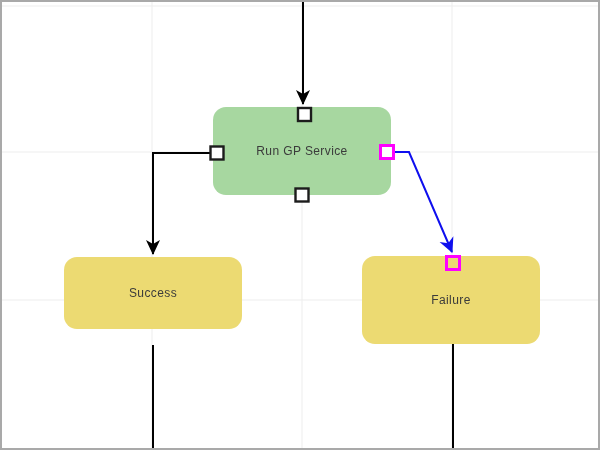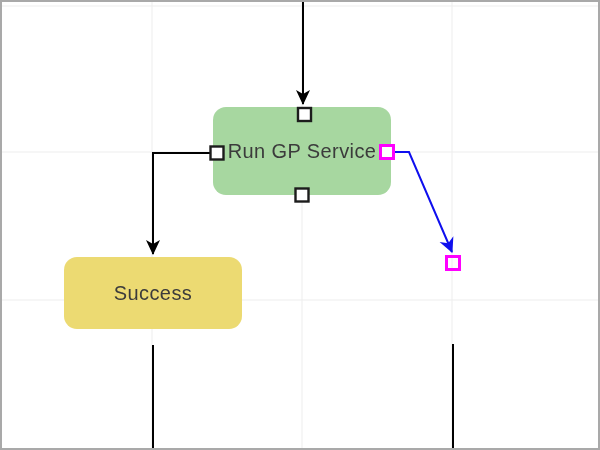--- a/index.html
+++ b/index.html
@@ -18,21 +18,21 @@
   }
   svg.layer{position:absolute;left:0;top:0;width:600px;height:450px;}
   #grid-layer{z-index:1;}
   #conn-layer{z-index:3;}
   .gridline{stroke:var(--grid);stroke-width:1;}
   .node{
     position:absolute;z-index:2;border-radius:13px;
     display:flex;align-items:center;justify-content:center;
   }
   .node-label{
-    font-size:20px;font-weight:300;letter-spacing:.4px;color:var(--text);
+    font-size:12px;font-weight:300;letter-spacing:.4px;color:var(--text);
   }
   #node-gp{left:211px;top:105px;width:178px;height:88px;}
   #node-success{left:62px;top:255px;width:178px;height:72px;}
   #node-failure{left:360px;top:254px;width:178px;height:88px;}
   .conn-black{stroke:var(--conn);stroke-width:2;fill:none;}
   .conn-blue{stroke:var(--conn-sel);stroke-width:2;fill:none;}
   .arrow-black{fill:var(--conn);}
   .arrow-blue{fill:var(--conn-sel);}
   .handle{fill:var(--handle-fill);stroke:var(--handle-border);stroke-width:2.4;}
   .handle-sel{fill:var(--handle-fill);stroke:var(--handle-sel);stroke-width:3;}
@@ -50,20 +50,23 @@
     <line class="gridline" x1="0" y1="4" x2="600" y2="4"></line>
     <line class="gridline" x1="0" y1="150" x2="600" y2="150"></line>
     <line class="gridline" x1="0" y1="298" x2="600" y2="298"></line>
   </svg>
 
   <div class="node" id="node-gp" style="background: rgb(167, 215, 160);">
     <span class="node-label">Run GP Service</span>
   </div>
   <div class="node" id="node-success" style="background: rgb(236, 218, 114);">
     <span class="node-label">Success</span>
+  </div>
+  <div class="node" id="node-failure" style="background: rgb(236, 218, 114);">
+    <span class="node-label">Failure</span>
   </div>
 
   <svg class="layer" id="conn-layer">
     <defs>
       <marker id="arrowBlack" markerWidth="18" markerHeight="16" refX="14" refY="7" orient="auto" markerUnits="userSpaceOnUse">
         <path class="arrow-black" d="M0,0 L15,7 L0,14 L4,7 Z"></path>
       </marker>
       <marker id="arrowBlue" markerWidth="18" markerHeight="16" refX="14" refY="7.5" orient="auto" markerUnits="userSpaceOnUse">
         <path class="arrow-blue" d="M0,0 L15,7.5 L0,15 L4.5,7.5 Z"></path>
       </marker>

